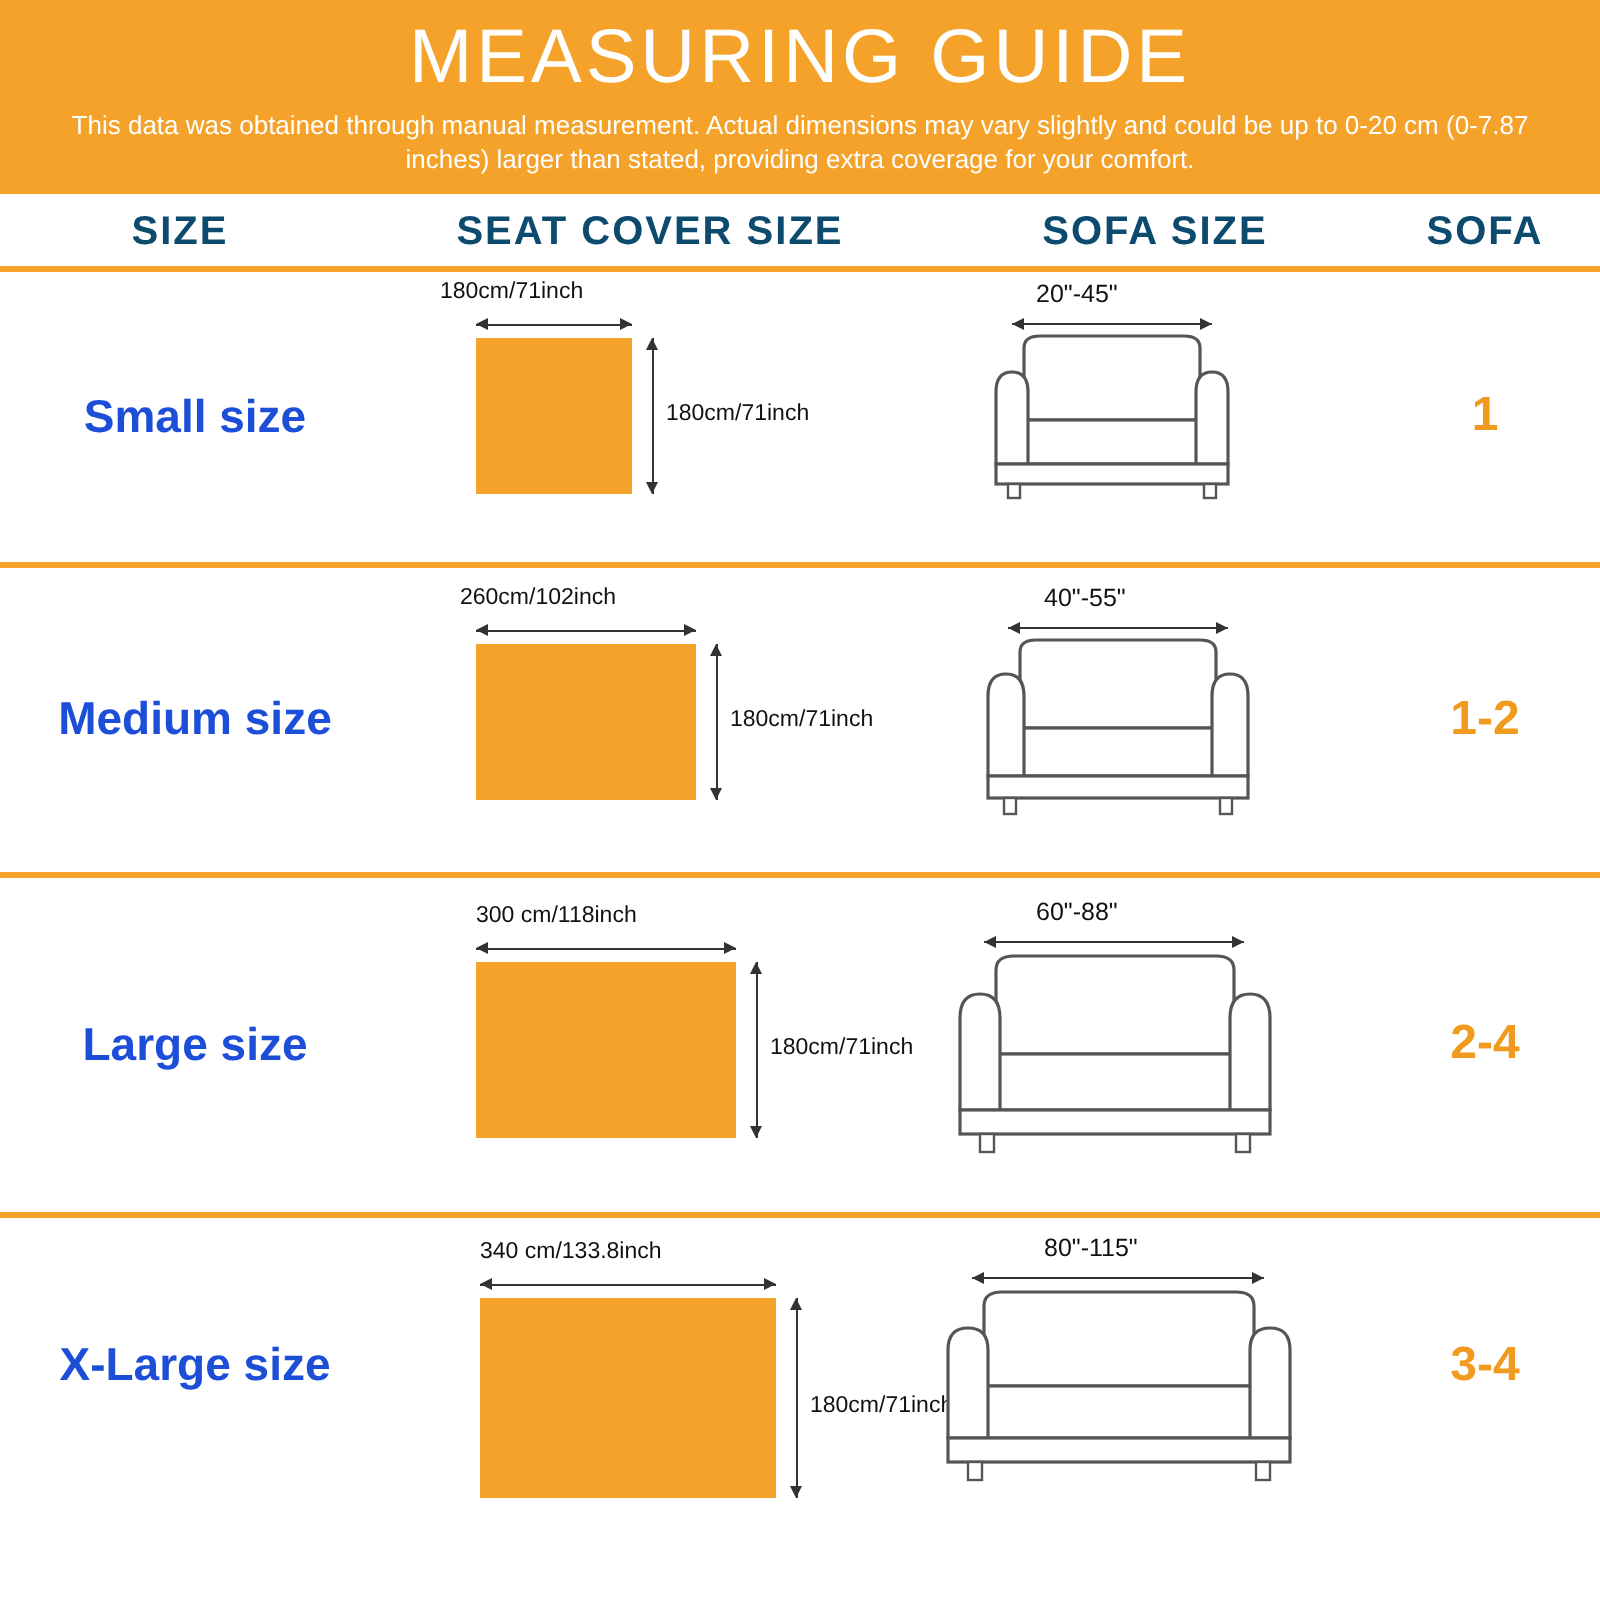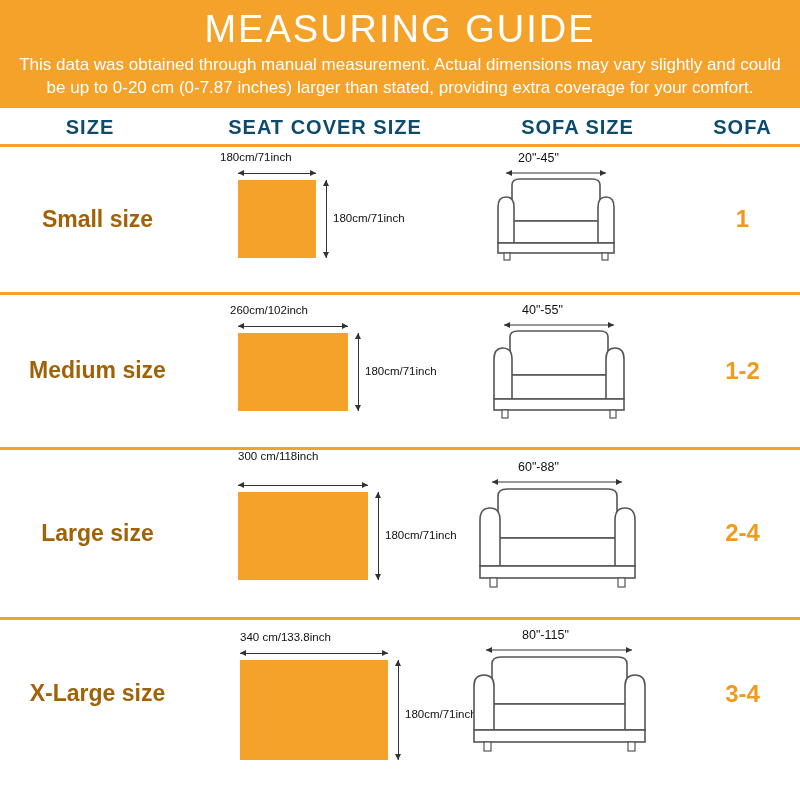--- a/index.html
+++ b/index.html
@@ -22,21 +22,21 @@
     color: #ffffff;
   }
   .header-title {
     font-size: 38px;
     font-weight: normal;
     letter-spacing: 2px;
     line-height: 1.05;
     margin: 0 0 4px 0;
   }
   .header-note {
-    font-size: 17px;
+    font-size: 13px;
     line-height: 1.35;
     padding: 0 6px;
   }
 
   
   .col-headers {
     display: flex;
     align-items: center;
     height: 36px;
     padding-top: 4px;
@@ -63,21 +63,21 @@
   .row {
     display: flex;
     align-items: center;
     width: 800px;
     position: relative;
   }
   .cell-size {
     width: 180px;
     font-size: 23px;
     font-weight: bold;
-    color: #a16207;
+    color: #1d4ed8;
     text-align: center;
     padding-left: 15px;
   }
   .cell-cover {
     width: 290px;
     height: 100%;
     position: relative;
   }
   .cell-sofa {
     width: 215px;
@@ -252,21 +252,21 @@
 <div class="row" style="height:167px;">
   <div class="cell-size">Large size</div>
 
   <div class="cell-cover">
     <div class="cover-wrap">
       <div class="cover-rect" style="left:58px; top:42px; width:130px; height:88px;"></div>
       <div class="arrow-h" style="left:58px; top:31px; width:130px; height:8px;">
         <span class="ah-l"></span>
           <span class="ah-r"></span>
       </div>
-      <div class="dim-label" style="left:58px; top:0;">300 cm/118inch</div>
+      <div class="dim-label" style="left:58px; top:13px;">300 cm/118inch</div>
       <div class="arrow-v" style="left:194px; top:42px; width:8px; height:88px;">
         <span class="av-t"></span>
           <span class="av-b"></span>
       </div>
       <div class="dim-label" style="left:205px; top:79px;">180cm/71inch</div>
     </div>
   </div>
 
   <div class="cell-sofa">
     <div class="sofa-top-label" style="left:48px; top:10px;">60"-88"</div>

